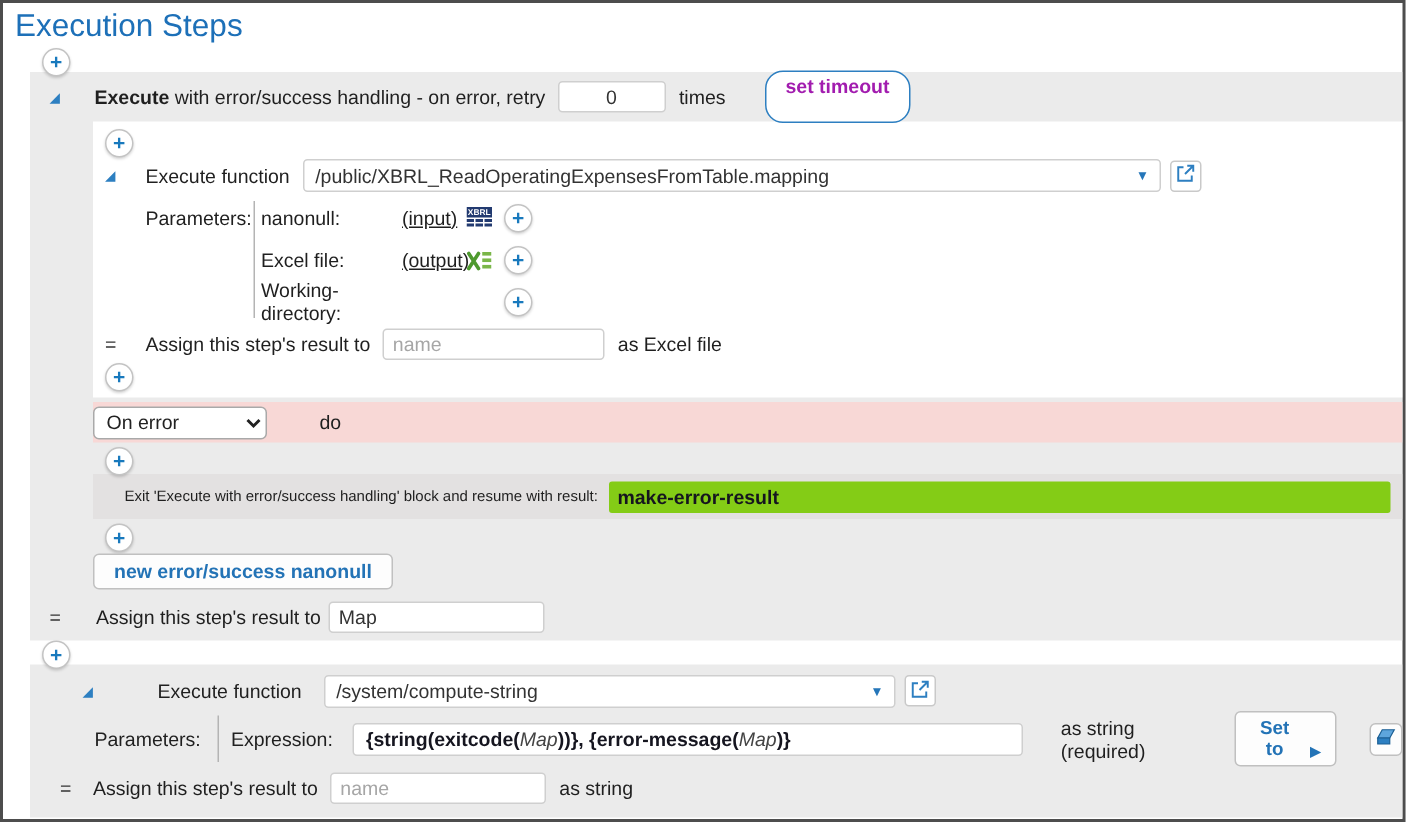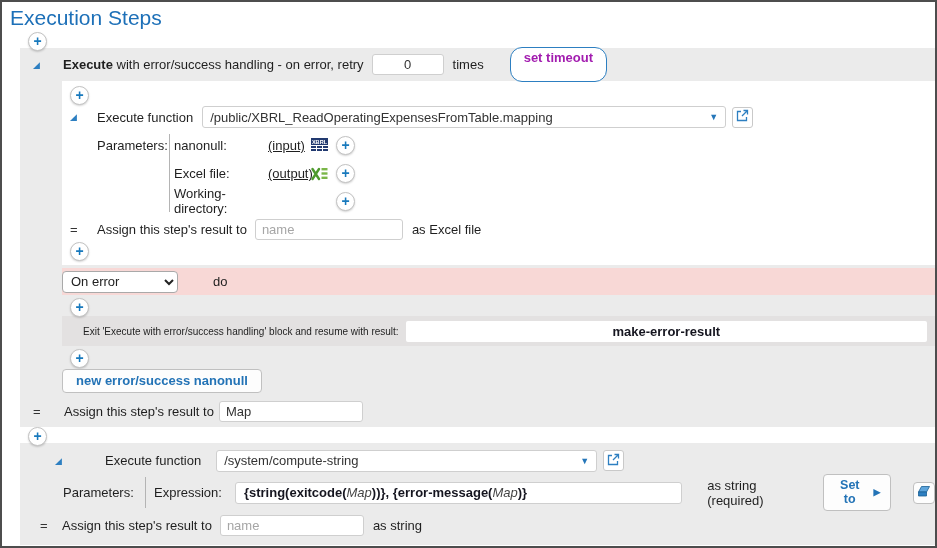--- a/index.html
+++ b/index.html
@@ -71,21 +71,21 @@
     padding: 2px 13px 16px;
     cursor: pointer;
     font-family: "Liberation Sans", sans-serif;
   }
 
   .inner { margin-left: 42px; background: #fff; padding: 5px 8px 5px 8px; }
   .inner-addrow { height: 18px; }
   .fn-row { height: 26px; }
   .fn-label { margin-left: 17px; }
   .dd {
-    margin-left: 9px; width: 524px; height: 22px;
+    margin-left: 9px; width: 572px; height: 22px;
     background: #fff; border: 1px solid #cfcfcf; border-radius: 3px;
     display: flex; align-items: center; justify-content: space-between;
     padding: 0 7px; cursor: pointer; color: #333;
   }
   .dd-arrow { color: #2576b9; font-size: 9px; }
   .sq-btn {
     margin-left: 6px; width: 21px; height: 21px;
     background: #fff; border: 1px solid #c9c9c9; border-radius: 3px;
     display: inline-flex; align-items: center; justify-content: center;
     cursor: pointer;
@@ -118,24 +118,23 @@
     font-family: "Liberation Sans", sans-serif;
   }
   .do-label { margin-left: 35px; }
 
   .handler { margin-left: 42px; }
   .handler .inner-addrow { padding-left: 8px; padding-top: 3px; height: 20px; }
   .exit-row { height: 30px; background: #e3e1e1; display: flex; align-items: center; margin-top: 1px; }
   .exit-text { margin-left: 21px; font-size: 10px; white-space: nowrap; }
   .expr-box {
     margin-left: 7px; margin-right: 8px; flex: 1;
-    background: #ffffff; height: 21px; border-radius: 2px;
+    background: #84cc16; height: 21px; border-radius: 2px;
     display: flex; align-items: center; padding: 0 6px;
     white-space: nowrap;
-    justify-content: center;
   }
   .expr-fn { font-weight: bold; color: #15151f; }
   .expr-args { color: #4a46d0; }
   .handler-btn-row { height: 30px; padding-top: 3px; }
   .handler-btn {
     background: #fdfdfd;
     border: 1px solid #c0c0c0; border-radius: 4px;
     color: #2373b6; font-weight: bold; font-size: 13px;
     padding: 3px 13px 4px; cursor: pointer;
     font-family: "Liberation Sans", sans-serif;
@@ -159,21 +158,21 @@
     white-space: nowrap; overflow: hidden; cursor: text;
   }
   .tok-b { font-weight: bold; color: #15151f; }
   .tok-i { font-style: italic; color: #444; }
   .as-label2 { margin-left: 25px; }
   .set-to-btn {
     margin-left: 14px;
     background: #fdfdfd; border: 1px solid #c0c0c0; border-radius: 4px;
     color: #2373b6; font-weight: bold; font-size: 12.5px;
     padding: 3px 10px 4px; cursor: pointer;
-    display: inline-flex; align-items: center; gap: 8px;
+    display: inline-flex; align-items: flex-end; gap: 8px;
     font-family: "Liberation Sans", sans-serif;
   }
   .set-to-arrow { font-size: 9px; }
   .eraser-btn {
     margin-left: 22px; width: 23px; height: 22px;
     background: #fdfdfd; border: 1px solid #c0c0c0; border-radius: 4px;
     display: inline-flex; align-items: center; justify-content: center;
     cursor: pointer;
   }
   .assign-row2 { height: 27px; padding-left: 20px; margin-top: 1px; }

